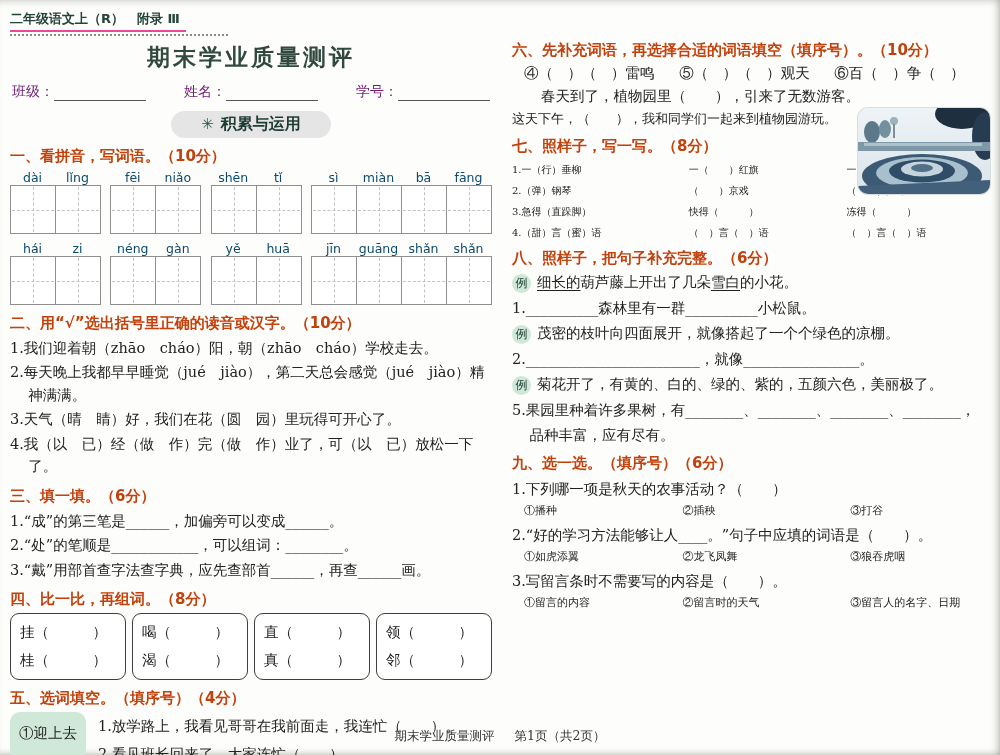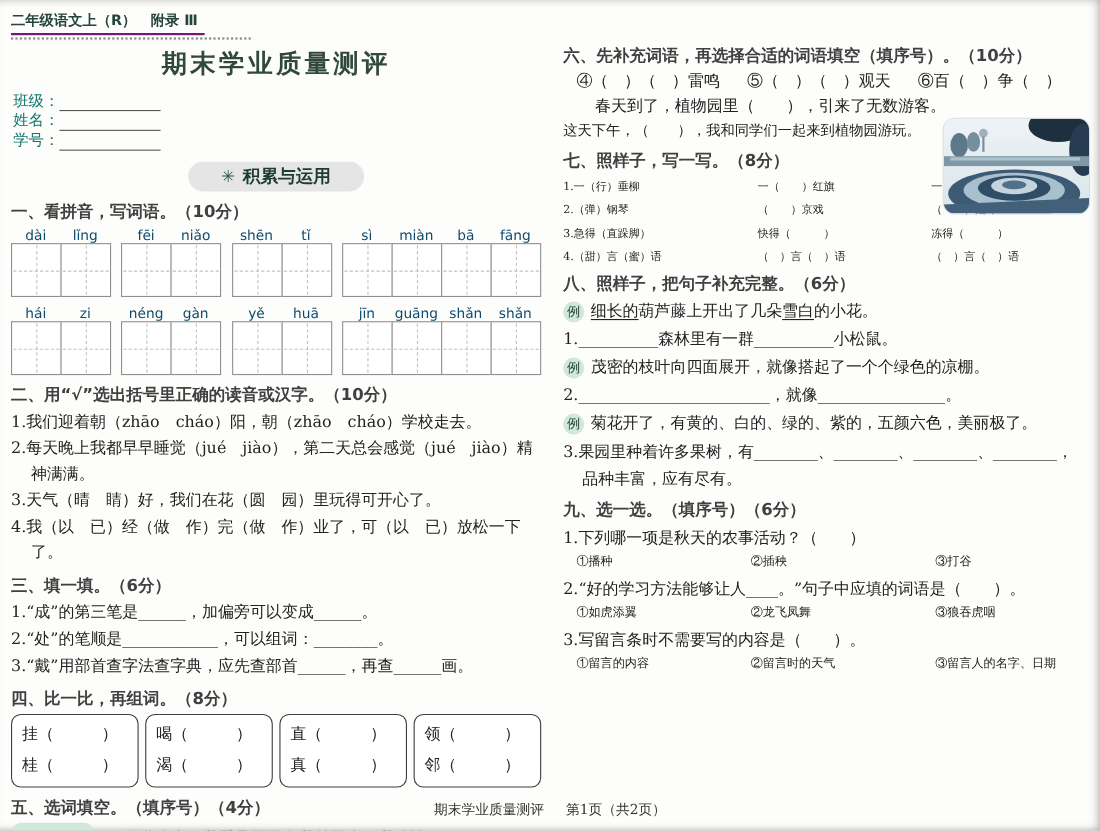--- a/index.html
+++ b/index.html
@@ -4,34 +4,34 @@
 <style>
   html,body{margin:0;padding:0;background:#d8d8d4;}
   .page{position:relative;width:1000px;height:755px;margin:0 auto;background:#fdfdfb;overflow:hidden;
         box-shadow:inset -8px 0 10px -8px #9a9a96, inset 0 -6px 8px -7px #9a9a96, inset 0 8px 8px -8px #c2c2be;
         font-family:"DejaVu Serif","Liberation Serif",serif;color:#222;}
   .cols{display:flex;gap:20px;padding:8px 6px 0 10px;}
   .col{width:482px;}
   .col-right{width:478px;padding-top:24px;position:relative;}
 
   .edition{display:inline-block;font-family:"DejaVu Sans","Liberation Sans",sans-serif;font-weight:bold;
-           font-size:13px;color:#25443a;border-bottom:2px solid #701a75;padding:2px 6px 2px 0;}
+           font-size:13px;color:#25443a;border-bottom:2px solid #ec4899;padding:2px 6px 2px 0;}
   .edition-dots{width:218px;border-bottom:2px dotted #8a8a8a;margin-top:2px;}
   .main-title{text-align:center;font-family:"DejaVu Sans","Liberation Sans",sans-serif;font-weight:bold;
               font-size:23px;color:#30483e;letter-spacing:3px;margin:6px 0 10px;}
   .fields{display:flex;justify-content:space-between;font-size:14px;padding:0 2px;
-          font-family:"DejaVu Sans","Liberation Sans",sans-serif;color:#0f766e;flex-direction:column;}
+          font-family:"DejaVu Sans","Liberation Sans",sans-serif;color:#701a75;}
   .fline{display:inline-block;width:92px;border-bottom:1.5px solid #555;height:13px;vertical-align:bottom;}
   .badge-wrap{text-align:center;margin:10px 0 4px;}
   .badge{display:inline-block;background:#e5e5e5;border-radius:16px;padding:3px 30px;
          font-family:"DejaVu Sans","Liberation Sans",sans-serif;font-weight:bold;font-size:16px;color:#1e3b33;}
   .badge .icon{color:#2a5b48;margin-right:7px;font-size:15px;}
 
   .h{font-family:"DejaVu Sans","Liberation Sans",sans-serif;font-weight:bold;font-size:15px;
-     color:#404040;margin:9px 0 4px;}
+     color:#c2410c;margin:9px 0 4px;}
   .it{font-size:14.5px;line-height:1.55;padding-left:1.25em;text-indent:-1.25em;margin:2px 0;}
 
   
   .py-row{display:flex;justify-content:space-between;margin:2px 0 7px;}
   .syls{display:flex;}
   .syl{width:45px;text-align:center;font-size:12.5px;font-family:"DejaVu Sans","Liberation Sans",sans-serif;color:#0c4a6e;}
   .cells{display:flex;}
   .cell{width:44px;height:47px;border:1px solid #8f8f8f;margin-left:-1px;position:relative;background:#fff;}
   .cells .cell:first-child{margin-left:0;}
   .cell:before{content:"";position:absolute;left:50%;top:1px;bottom:1px;border-left:1px dashed #c2c2c2;}
@@ -311,21 +311,21 @@
         <span class="ex-badge">例</span><span class="u">细长的</span><span>葫芦藤上开出了几朵</span><span class="u">雪白</span><span>的小花。</span>
       </div>
       <div class="s8-it">1.__________森林里有一群__________小松鼠。</div>
       <div class="ex">
         <span class="ex-badge">例</span><span>茂密的枝叶向四面展开，就像搭起了一个个绿色的凉棚。</span>
       </div>
       <div class="s8-it">2.________________________，就像________________。</div>
       <div class="ex">
         <span class="ex-badge">例</span><span>菊花开了，有黄的、白的、绿的、紫的，五颜六色，美丽极了。</span>
       </div>
-      <div class="s8-it">3.果园里种着许多果树，有________、________、________、________，</div>
+      <div class="s8-it">5.果园里种着许多果树，有________、________、________、________，</div>
       <div class="s8-it" style="padding-left:1.2em;">品种丰富，应有尽有。</div>
 
       <div class="h">九、选一选。（填序号）（6分）</div>
       <div class="s9-q">1.下列哪一项是秋天的农事活动？（　　）</div>
       <div class="opts">
         <span>①播种</span>
         <span>②插秧</span>
         <span>③打谷</span>
       </div>
       <div class="s9-q">2.“好的学习方法能够让人____。”句子中应填的词语是（　　）。</div>

